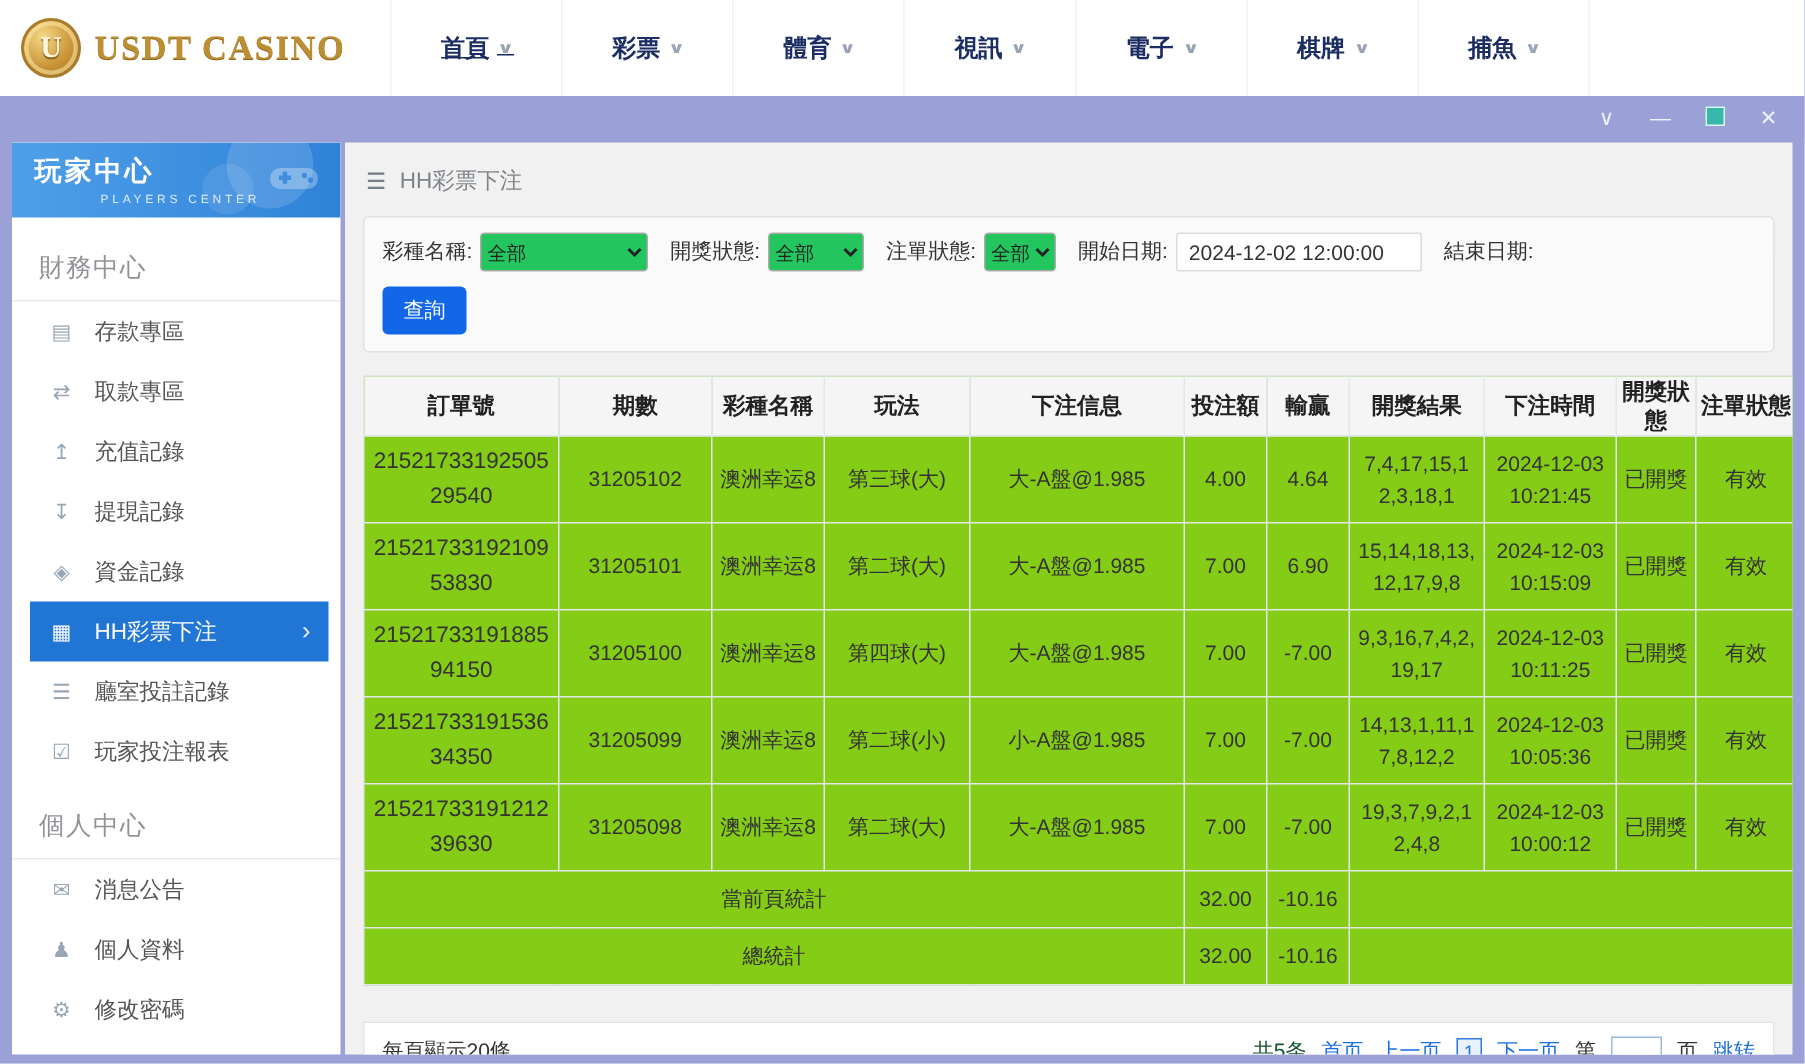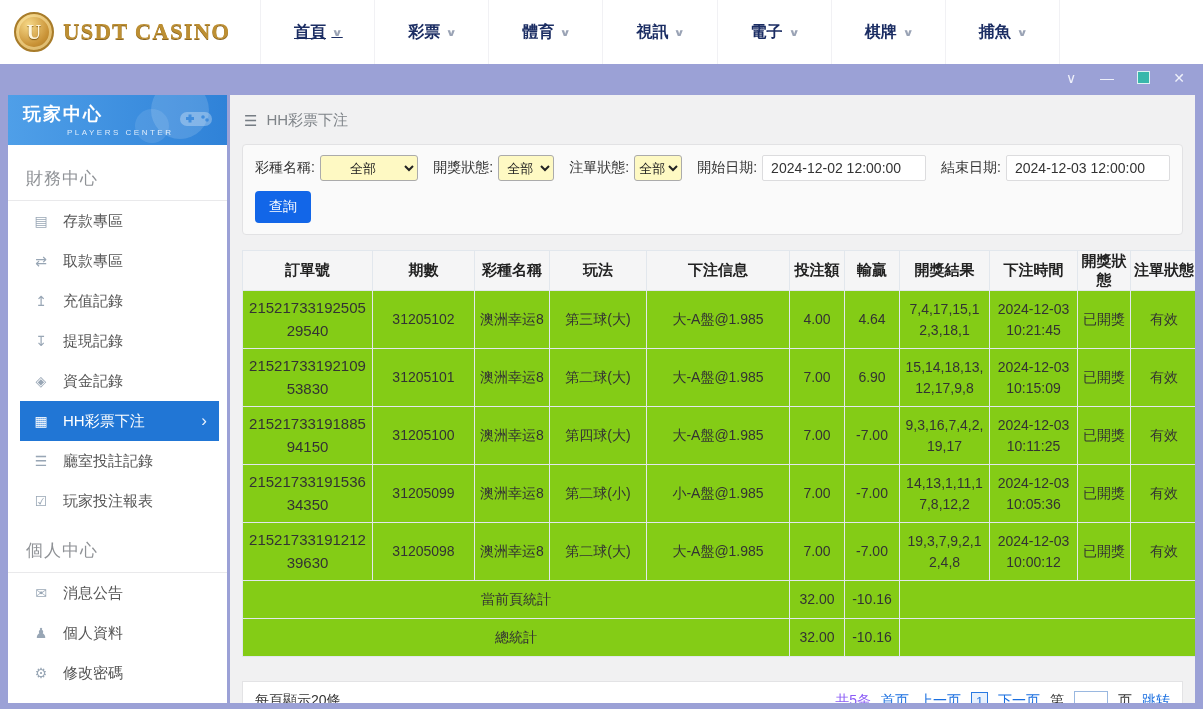--- a/index.html
+++ b/index.html
@@ -75,22 +75,22 @@
   .breadcrumb { padding:16px 14px 10px; display:flex; align-items:center; gap:9px; color:#7e8388; font-size:15px; }
   .hamburger { font-size:15px; color:#767d84; }
   .filter-panel {
     margin:4px 12px 0; background:#fafafa; border:1px solid #e2e2e4;
     border-radius:4px; padding:10px 12px 11px;
   }
   .filter-row { display:flex; align-items:center; font-size:14px; color:#333; white-space:nowrap; }
   .filter-row label { margin:0 5px 0 0;text-align:right; }
   .filter-row .grp { margin-left:15px; }
   .filter-row select {
-    height:26px; border:1px solid #ababab; border-radius:3px; background:#fef9c3;
-    font-size:13px; color:#222; font-family:inherit;text-align:center;
+    height:26px; border:1px solid #ababab; border-radius:3px; background:#22c55e;
+    font-size:13px; color:#222; font-family:inherit;
   }
   .sel-lottery { width:112px; }
   .sel-draw { width:64px; }
   .sel-order { width:48px; }
   .date-input {
     height:26px; width:164px; border:1px solid #dcdcde; background:#fff;
     padding:0 8px; font-size:14px; color:#333; font-family:inherit; border-radius:2px;
   }
   .search-btn {
     margin-top:10px; background:#1266e8; color:#fff; border:none; border-radius:4px;
@@ -105,21 +105,21 @@
   .bets tbody tr.data-row { height:57px; }
   .bets td.col-order-no { font-size:15px; }
   .bets tr.summary-row td { height:38px; padding:2px 5px; }
   
   .footer-bar {
     margin:24px 12px 0; background:#fff; border:1px solid #e3e3e5;
     padding:9px 12px; display:flex; justify-content:space-between; align-items:center;
     font-size:14px; color:#333;
   }
   .pager { display:flex; align-items:center; gap:10px; }
-  .pager .total { color:#8b5cf6; }
+  .pager .total { color:#14532d; }
   .page-link { color:#1a6fe0; cursor:pointer; }
   .page-current {
     border:1px solid #2a7ae2; background:#e8f1fd; color:#2a7ae2;
     min-width:17px; text-align:center; padding:0 3px; font-size:13px; line-height:17px;
   }
   .jump-input { width:34px; height:20px; border:1px solid #9ab8e0; background:#fff; }
   .jump-text { color:#333; }
 </style>
 </head>
 <body>
@@ -252,21 +252,20 @@
         <select class="sel-draw">
           <option>全部</option>
         </select>
         <label class="grp">注單狀態:</label>
         <select class="sel-order">
           <option>全部</option>
         </select>
         <label class="grp">開始日期:</label>
         <input class="date-input" type="text" value="2024-12-02 12:00:00" style="">
         <label class="grp">結束日期:</label>
-        <input class="date-input" type="text" value="2024-12-03 12:00:00" style="">
       </div>
       <button class="search-btn">查詢</button>
     </div>
 
     <div class="table-wrap">
       <table class="bets">
         <colgroup>
           <col style="width:130px">
             <col style="width:102px">
             <col style="width:75px">

